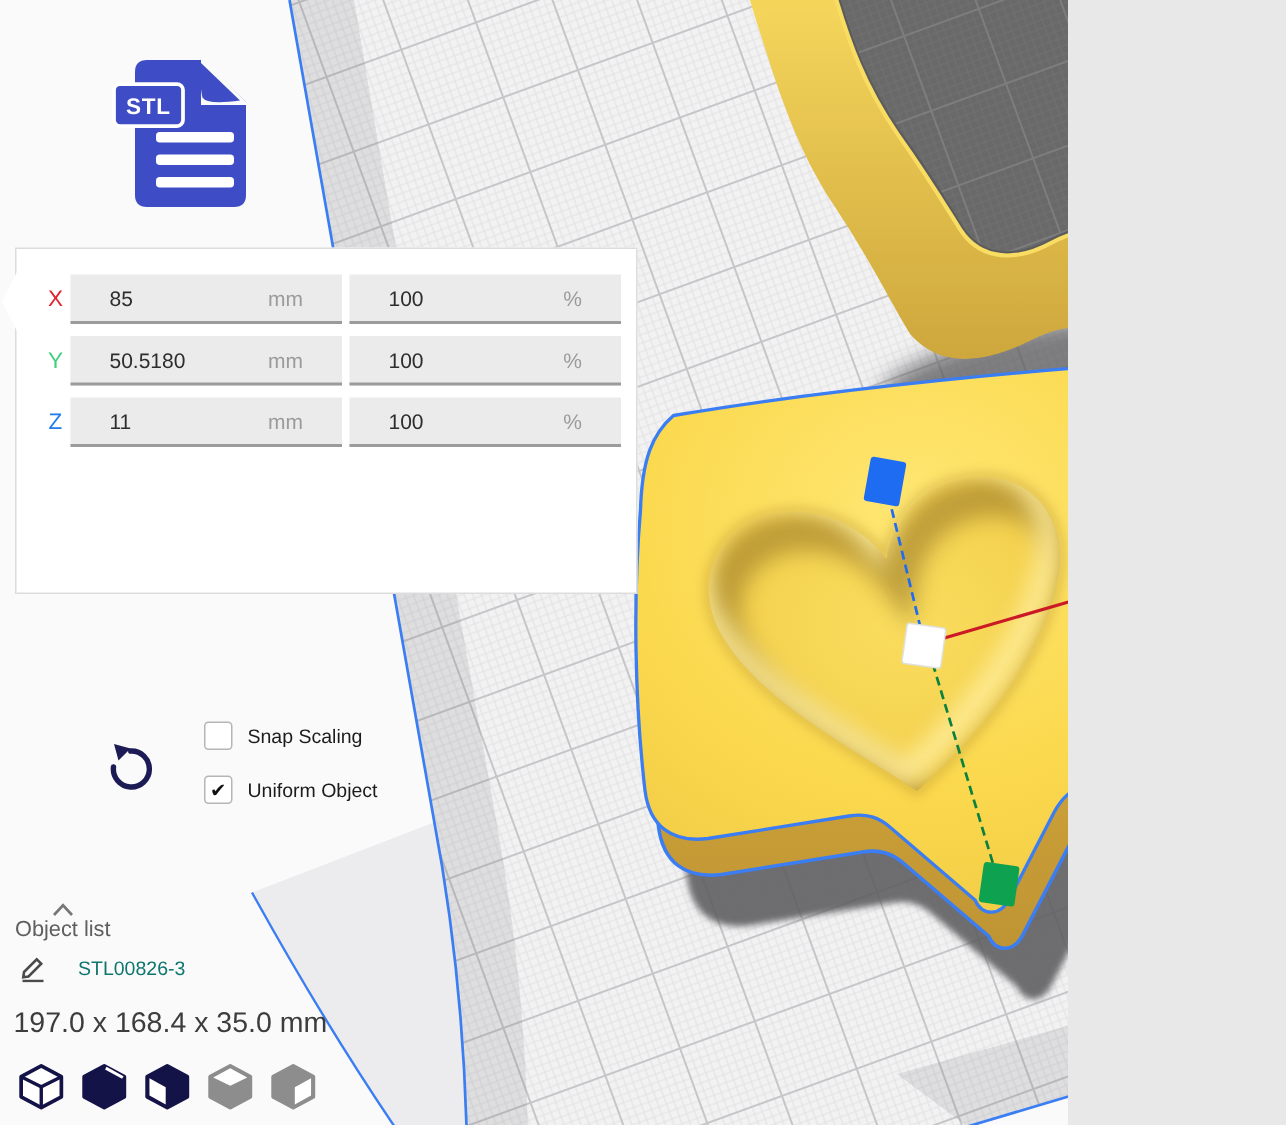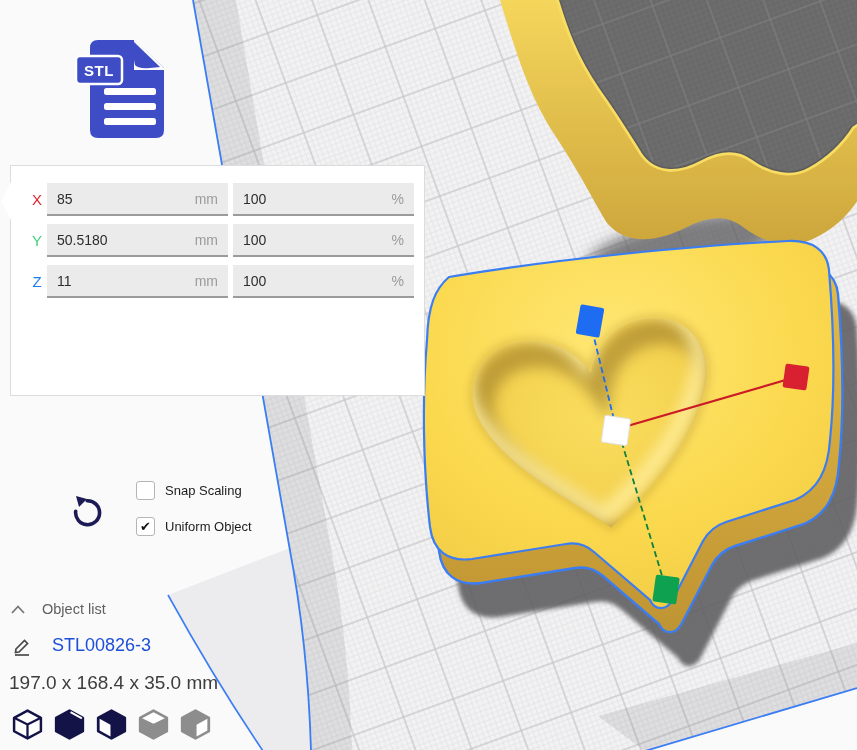--- a/index.html
+++ b/index.html
@@ -1,47 +1,47 @@
 <!DOCTYPE html>
 <html><head>
 <meta charset="utf-8">
 <style>
   html,body{margin:0;padding:0;background:#e8e8e8;}
-  .stage{position:relative;width:857px;height:750px;overflow:hidden;background:#fafafa;
+  .stage{position:relative;width:712px;height:750px;overflow:hidden;background:#fafafa;
          font-family:"Liberation Sans","DejaVu Sans",sans-serif;-webkit-font-smoothing:antialiased;}
   .scene{position:absolute;left:0;top:0;}
   
   .stl-badge{position:absolute;left:72px;top:34px;}
   
   .scale-panel{position:absolute;left:10px;top:165px;width:415px;height:231px;background:#fff;
                border:1px solid #dcdcdc;box-sizing:border-box;}
   .panel-arrow{position:absolute;left:1px;top:180px;width:0;height:0;border-top:21px solid transparent;
                border-bottom:21px solid transparent;border-right:11px solid #ffffff;z-index:5;}
   .srow{position:absolute;left:0;width:100%;height:35px;}
   .srow.r1{top:17px}.srow.r2{top:58px}.srow.r3{top:99px}
   .axis{position:absolute;left:18px;top:8px;font-size:15px;width:16px;text-align:center;}
   .ax-x{color:#e0232e}.ax-y{color:#3fd07a}.ax-z{color:#1d7bf0}
   .field{position:absolute;top:0;height:33px;width:181px;background:#ebebeb;border-bottom:2px solid #9b9b9b;
          box-sizing:border-box;display:flex;align-items:center;justify-content:space-between;
-         padding:0 10px;font-size:14px;color:#2d2d2d;cursor:text;}
+         padding:0 26px;font-size:14px;color:#2d2d2d;cursor:text;}
   .field.fmm{left:36px}.field.fpct{left:222px}
   .unit{color:#9b9b9b;}
   .reset{position:absolute;left:56px;top:324px;width:40px;height:40px;cursor:pointer;}
   .cbrow{position:absolute;left:125px;display:flex;align-items:center;gap:10px;cursor:pointer;}
   .cbrow.snap{top:315px}.cbrow.uniform{top:351px}
   .cb{width:19px;height:19px;border:1.5px solid #b5b5b5;border-radius:3px;background:#fff;
       box-sizing:border-box;display:flex;align-items:center;justify-content:center;
       font-size:13px;color:#111;line-height:1;}
   .cb.checked::after{content:"\2714";}
   .cbl{font-size:13px;color:#1c1c1c;}
   
-  .foot-hdr{position:absolute;left:10px;top:601px;display:flex;align-items:center;gap:16px;cursor:pointer;}
+  .foot-hdr{position:absolute;left:10px;top:601px;display:flex;align-items:center;cursor:pointer;flex-direction:column;}
   .foot-hdr .t{font-size:14.5px;color:#5f5f5f;}
   .foot-item{position:absolute;left:12px;top:635px;display:flex;align-items:center;gap:20px;cursor:pointer;}
-  .foot-item .t{font-size:18px;color:#1d4ed8;}
+  .foot-item .t{font-size:13px;color:#0f766e;}
   .foot-dims{position:absolute;left:9px;top:672px;font-size:19px;color:#3d3d3d;}
   .viewbar{position:absolute;left:11px;top:707px;display:flex;gap:9px;}
   .viewbar .vb{width:33px;height:34px;cursor:pointer;display:block;}
 </style>
 </head>
 <body>
 
 <div class="stage">
 
   <svg class="scene" width="857" height="750" viewBox="0 0 857 750">

